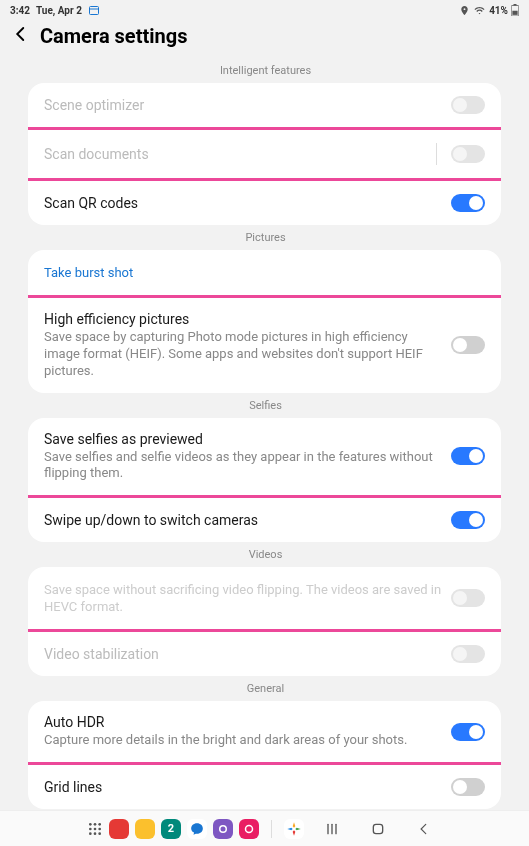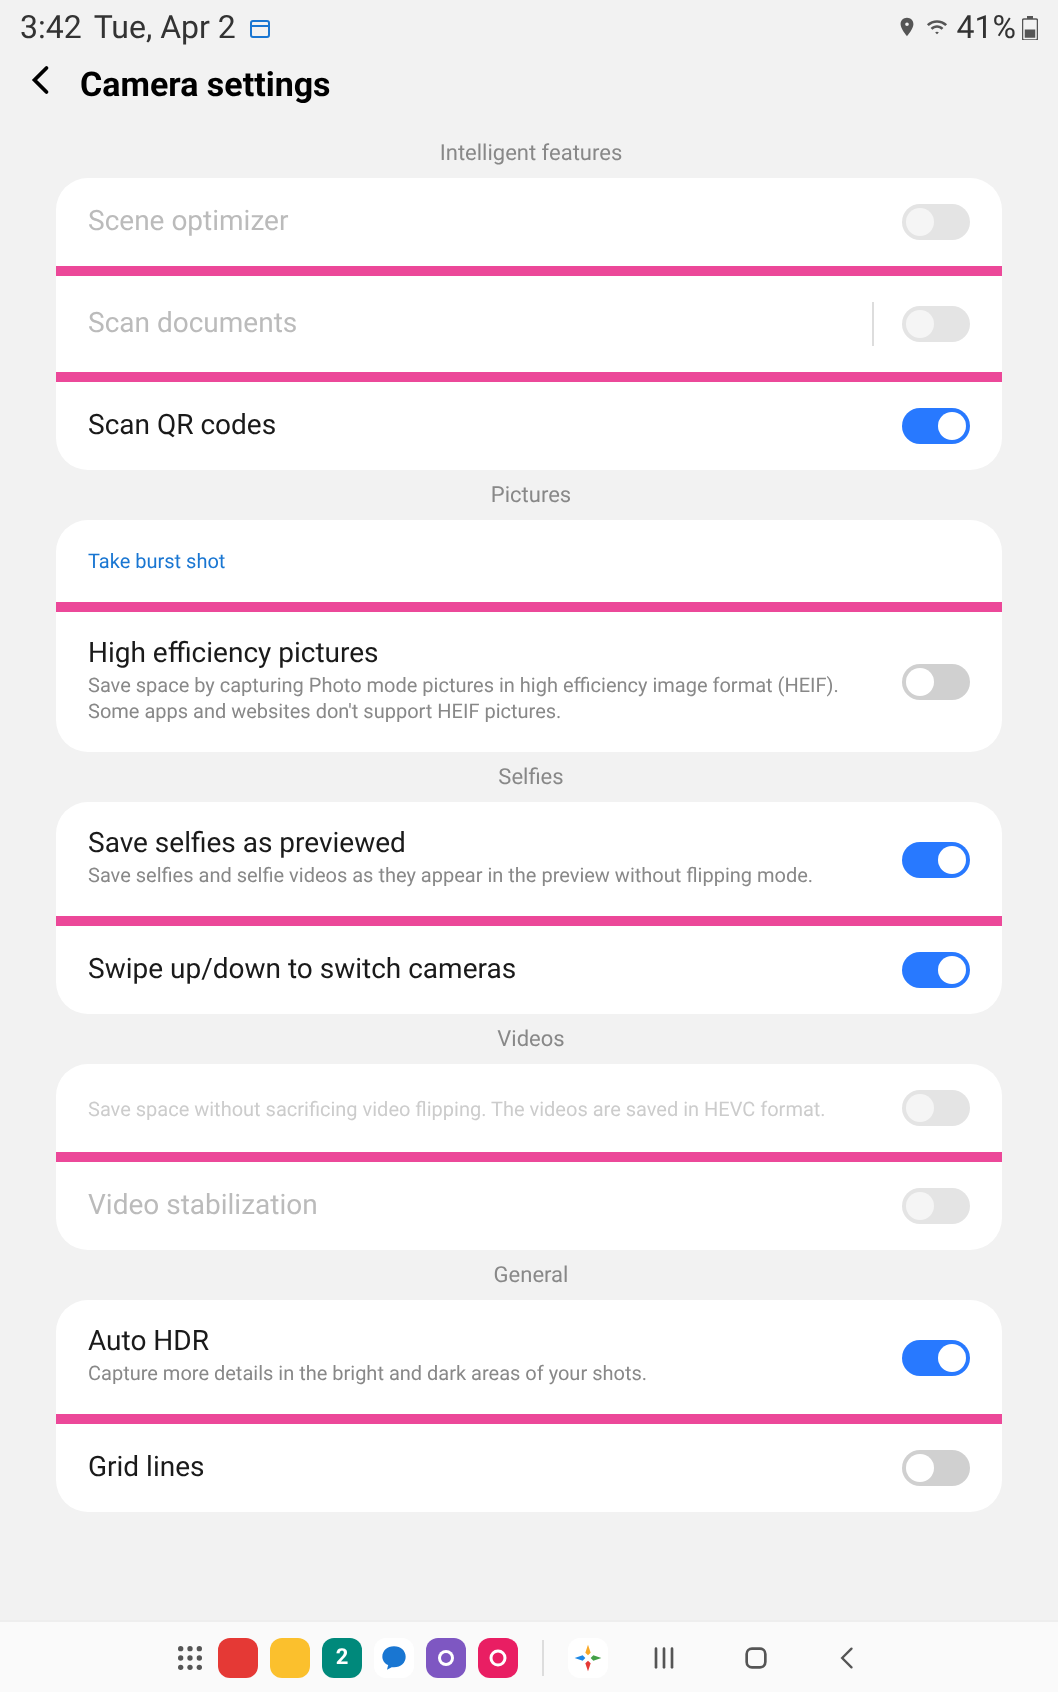--- a/index.html
+++ b/index.html
@@ -10,62 +10,63 @@
     height: 846px;
     position: relative;
     overflow: hidden;
     font-size: 13px;
   }
   .status-bar {
     display: flex;
     justify-content: space-between;
     align-items: center;
     padding: 4px 10px 2px 10px;
-    font-size: 16px;
+    font-size: 10px;
     color: #333;
+    font-weight: bold;
   }
   .status-left { display: flex; align-items: center; gap: 6px; }
   .status-right { display: flex; align-items: center; gap: 3px; }
   .status-right svg, .status-left svg { display:block; }
   .header {
     display: flex;
     align-items: center;
     padding: 6px 12px 10px 12px;
     gap: 10px;
   }
   .header .back { font-size: 18px; color: #000; }
-  .header .title { font-size: 17px; font-weight: 700; color: #000; }
+  .header .title { font-size: 20px; font-weight: 700; color: #000; }
   .content {
     padding: 0 28px;
     height: 760px;
     overflow: hidden;
   }
   .section-header {
     font-size: 11px;
     color: #888;
     padding: 6px 4px 6px 6px;
     text-align: center;
   }
   .card {
     background: #fff;
     border-radius: 16px;
     overflow: hidden;
   }
   .row {
     display: flex;
     align-items: center;
     padding: 13px 16px;
-    border-bottom: 5px solid #ec4899;
+    border-bottom: 3px solid #ec4899;
     gap: 8px;
   }
   .row:last-child { border-bottom: none; }
   .row-text { flex: 1; }
   .row-title { font-size: 14px; color: #1a1a1a; }
   .row-title.disabled { color: #bbb; }
-  .row-sub { font-size: 10px; color: #888; margin-top: 2px; line-height: 1.3; }
+  .row-sub { font-size: 13px; color: #888; margin-top: 2px; line-height: 1.3; }
   .row-sub.disabled { color: #ccc; }
   .row-sub.link { color: #1976d2; }
   .vdiv {
     width: 1px; height: 22px; background: #ddd; margin-right: 6px;
   }
   .toggle {
     width: 34px; height: 18px; border-radius: 18px; position: relative; flex-shrink:0;
   }
   .toggle::after {
     content:""; position:absolute; width:14px; height:14px; border-radius:50%; background:#fff; top:2px;
@@ -164,21 +165,21 @@
       </div>
       <div class="toggle off"></div>
     </div>
   </div>
 
   <div class="section-header">Selfies</div>
   <div class="card">
     <div class="row">
       <div class="row-text">
         <div class="row-title">Save selfies as previewed</div>
-        <div class="row-sub">Save selfies and selfie videos as they appear in the preview without flipping mode.</div>
+        <div class="row-sub">Save selfies and selfie videos as they appear in the features without flipping them.</div>
       </div>
       <div class="toggle on"></div>
     </div>
     <div class="row">
       <div class="row-text">
           <div class="row-title">Swipe up/down to switch cameras</div>
         </div>
       <div class="toggle on"></div>
     </div>
   </div>

